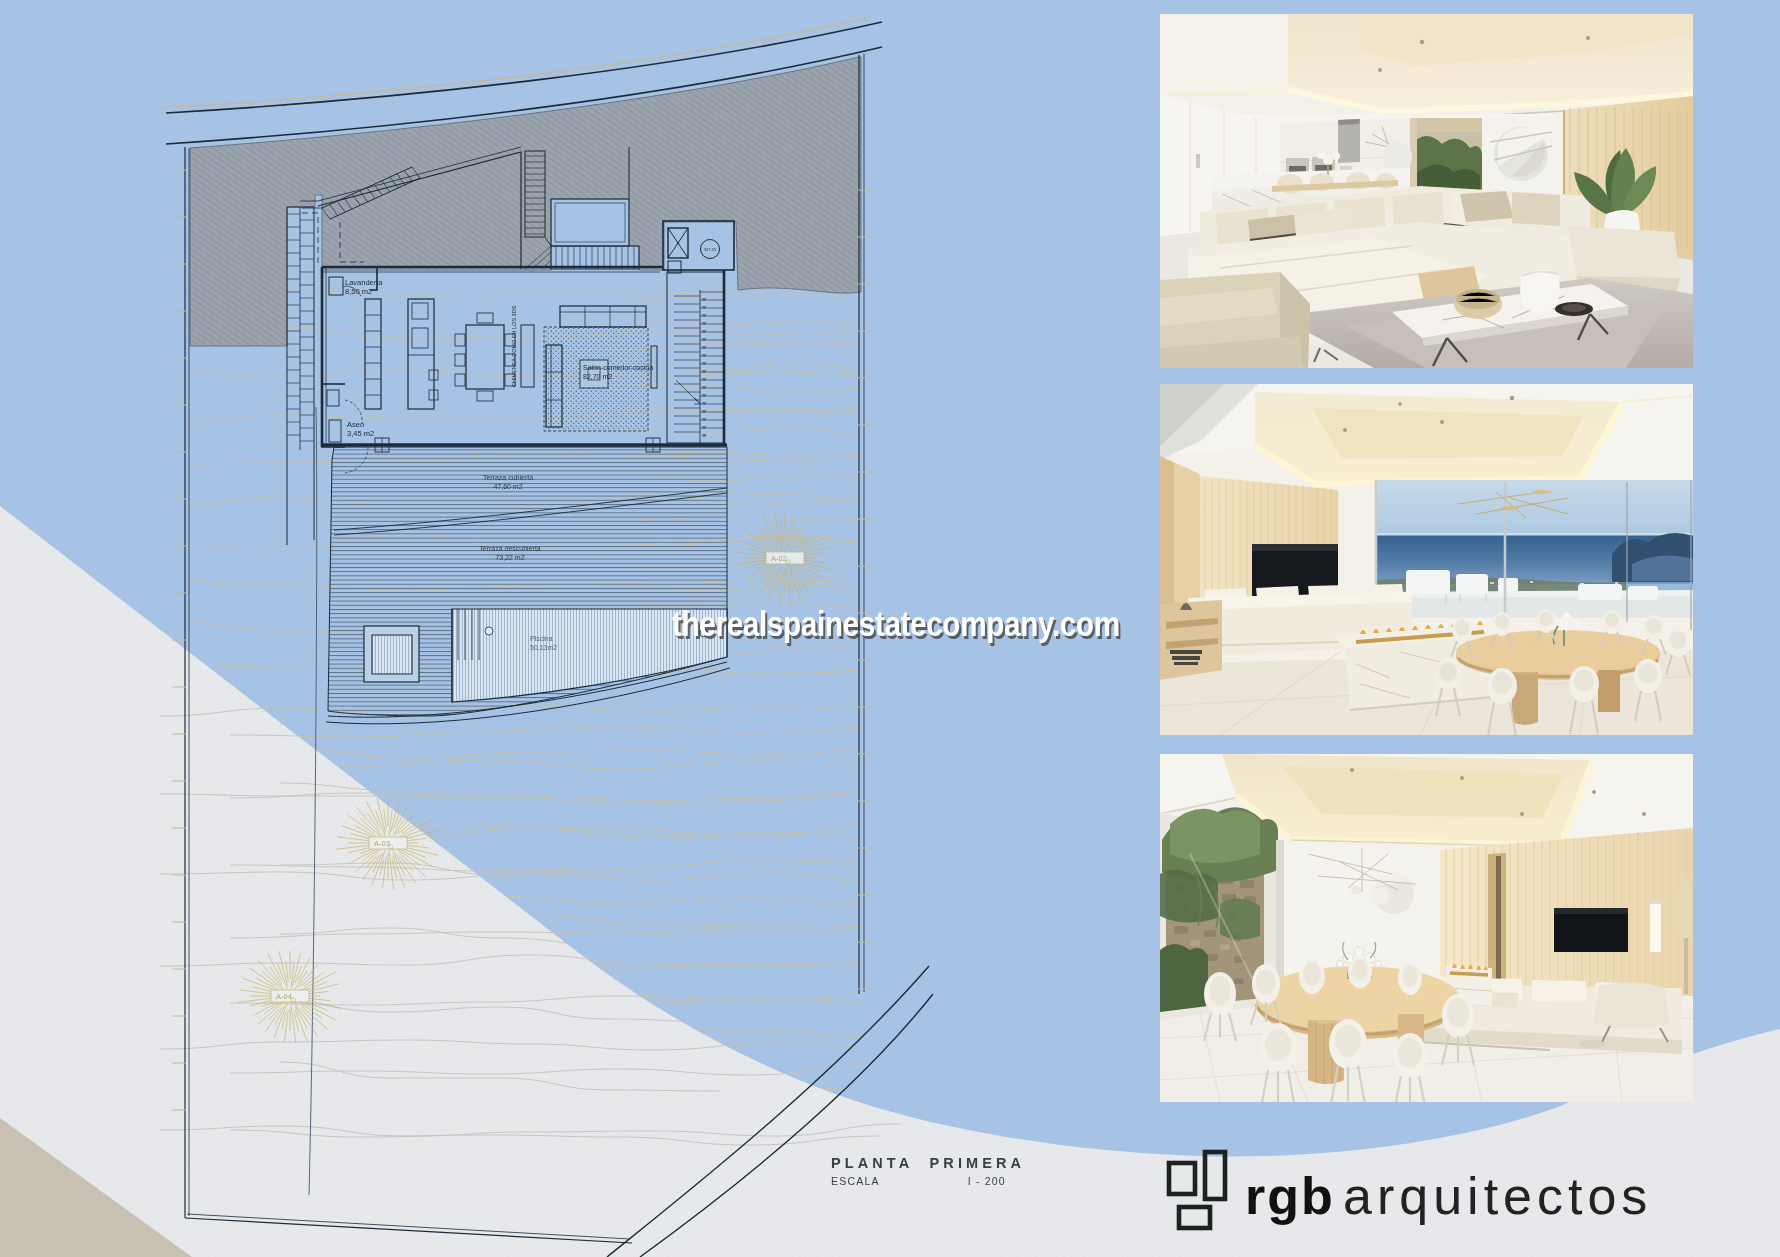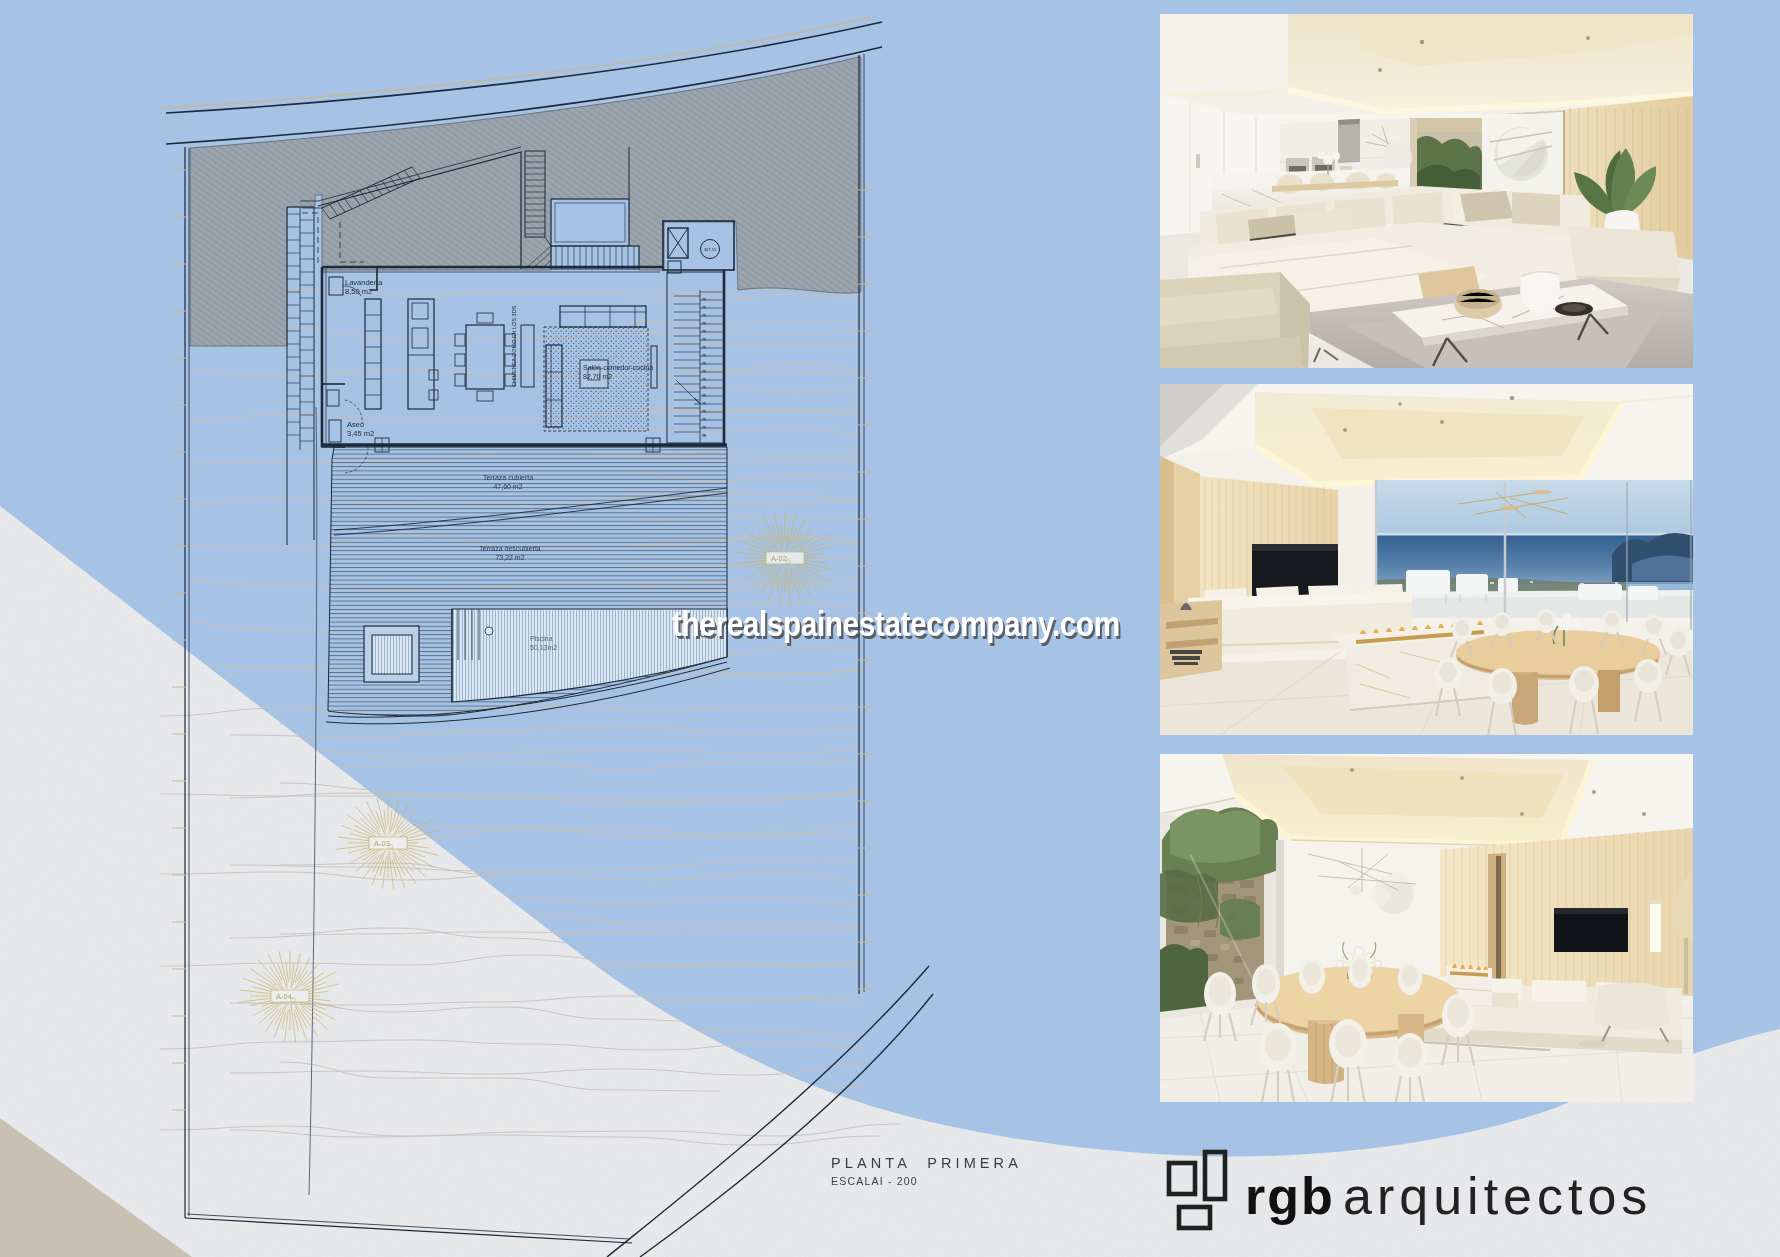--- a/index.html
+++ b/index.html
@@ -4,23 +4,23 @@
 <style>
   html,body{margin:0;padding:0;}
   #page{position:relative;width:1780px;height:1257px;overflow:hidden;
         background:#ec4899;font-family:"Liberation Sans",sans-serif;}
   .photo{position:absolute;left:1160px;width:533px;overflow:hidden;}
   #wm{position:absolute;left:672px;top:604px;
       font-family:"Liberation Sans",sans-serif;font-weight:bold;font-size:35px;
       color:#fff;letter-spacing:-0.5px;transform:scaleX(0.852);transform-origin:0 0;
       text-shadow:2.5px 2.5px 0 rgba(60,60,60,0.75);white-space:nowrap;}
   #planta{position:absolute;left:831px;top:1155px;color:#3a3f45;}
-  #planta .t1{font-size:14.5px;letter-spacing:4.1px;font-weight:400;}
+  #planta .t1{font-size:14.5px;letter-spacing:4.1px;font-weight:700;}
   #planta .t2{font-size:10.5px;letter-spacing:1.2px;margin-top:4px;}
-  #planta .t2 .sc{}
+  #planta .t2 .sc{margin-right:88px;}
   #logo{position:absolute;left:1163px;top:1148px;}
 </style>
 </head>
 <body>
 <div id="page">
 <svg id="plan" width="1780" height="1257" viewBox="0 0 1780 1257" style="position:absolute;left:0;top:0">
   <defs>
     <pattern id="hatch" width="5" height="5" patternUnits="userSpaceOnUse" patternTransform="rotate(-55)">
       <rect width="5" height="5" fill="#9ba3ac"></rect>
       <line x1="0.5" y1="0" x2="0.5" y2="5" stroke="#8c949e" stroke-width="1.2"></line>

